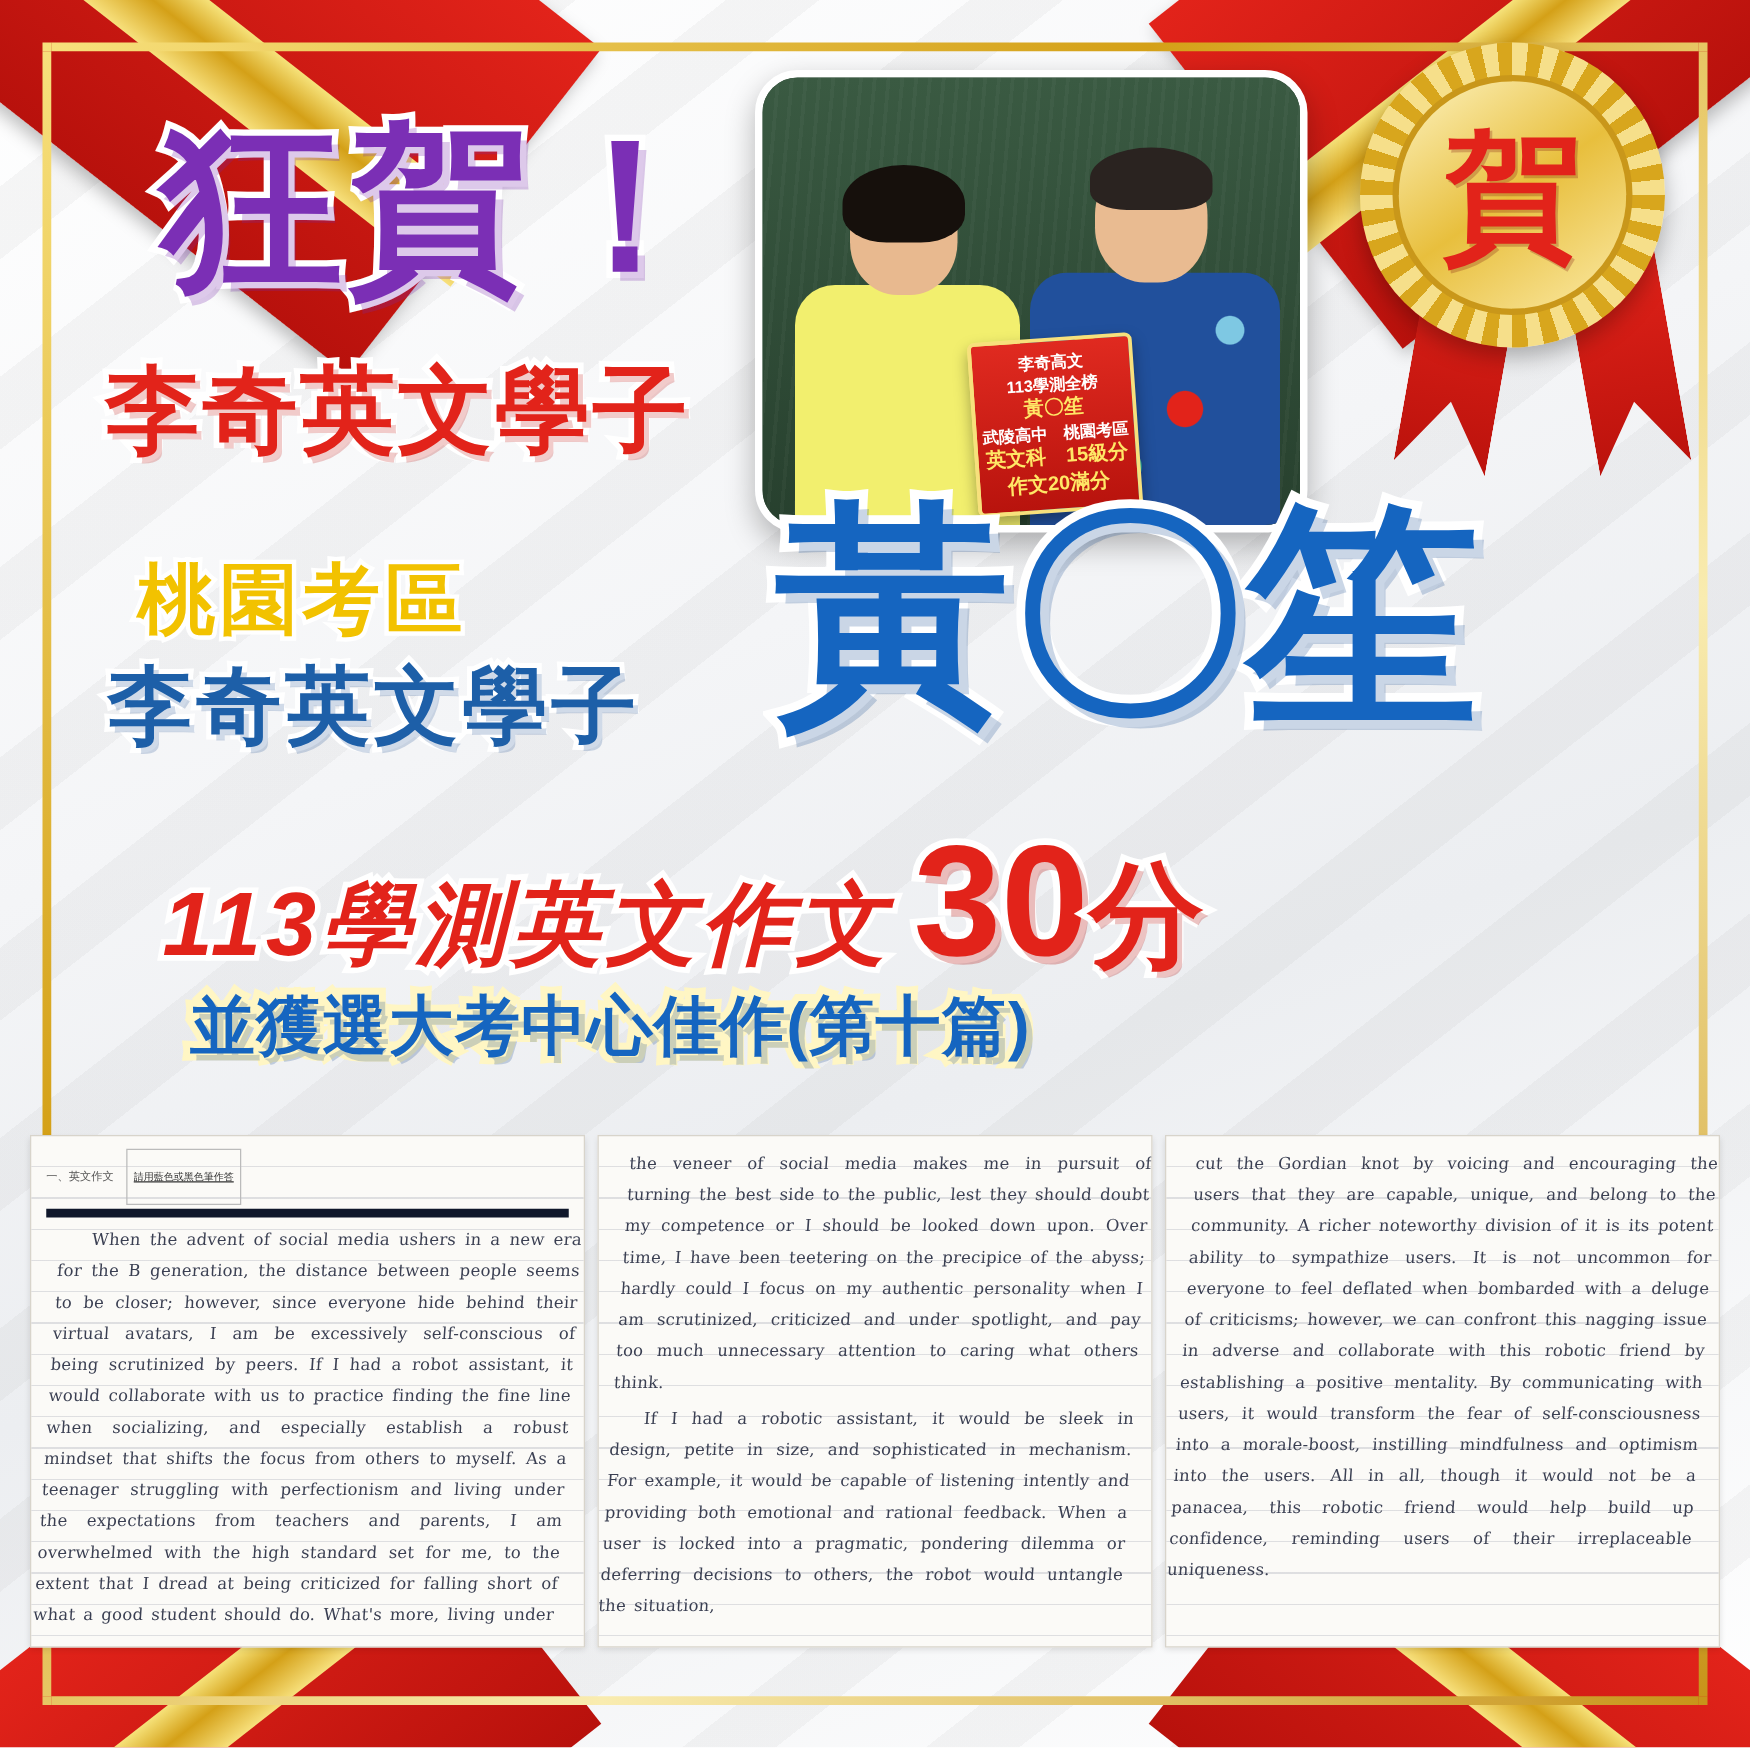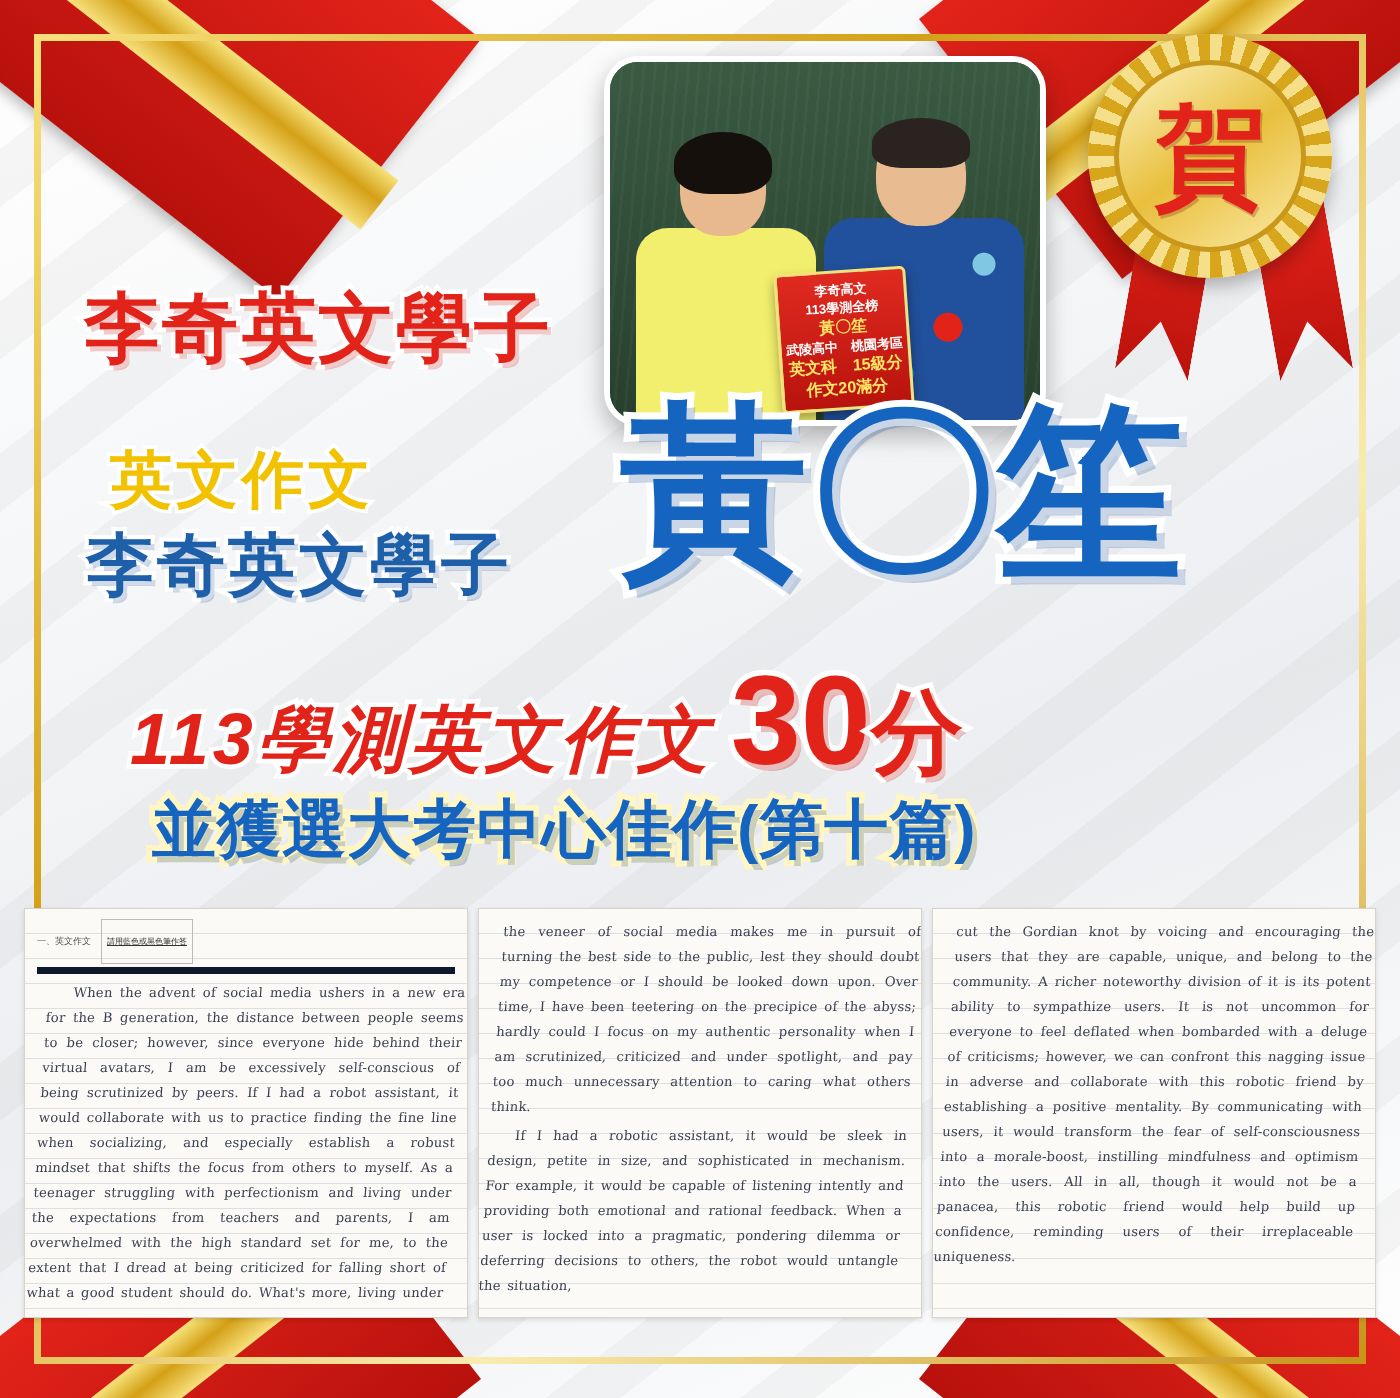--- a/index.html
+++ b/index.html
@@ -209,21 +209,21 @@
     -webkit-text-stroke:11px #ffffff;paint-order:stroke fill;
     text-shadow:5px 6px 0 rgba(180,15,10,.28);
   }
   .score-unit{
     font-size:92px;font-weight:bold;color:#e2231a;
     -webkit-text-stroke:10px #ffffff;paint-order:stroke fill;
     text-shadow:4px 5px 0 rgba(180,15,10,.25);
   }
   .award{
     position:absolute;left:152px;top:786px;
-    font-size:64px;font-weight:bold;letter-spacing:1px;
+    font-size:52px;font-weight:bold;letter-spacing:1px;
     color:#1565c0;
     -webkit-text-stroke:11px #fff6c4;paint-order:stroke fill;
     text-shadow:5px 6px 0 rgba(20,70,140,.22);
     white-space:nowrap;
   }
 
   
   .sheets{
     position:absolute;left:24px;top:908px;width:1352px;height:410px;
     display:flex;gap:10px;
@@ -300,22 +300,23 @@
 
   <div class="ribbon-l"></div>
   <div class="ribbon-r"></div>
   <div class="seal">
     <div class="ring"></div>
     <div class="inner">
       <span>賀</span>
     </div>
   </div>
 
+  <div class="kuanghe">狂賀！</div>
   <div class="student-line">李奇英文學子</div>
-  <div class="school">英文作文</div>
+  <div class="school">桃園考區</div>
   <div class="admit">李奇英文學子</div>
   <div class="bigname">黃〇笙</div>
 
   <div class="score-row">
     <span class="score-label">113學測英文作文</span>
     <span class="score-num">30</span>
     <span class="score-unit">分</span>
   </div>
 
   <div class="award">並獲選大考中心佳作(第十篇)</div>

